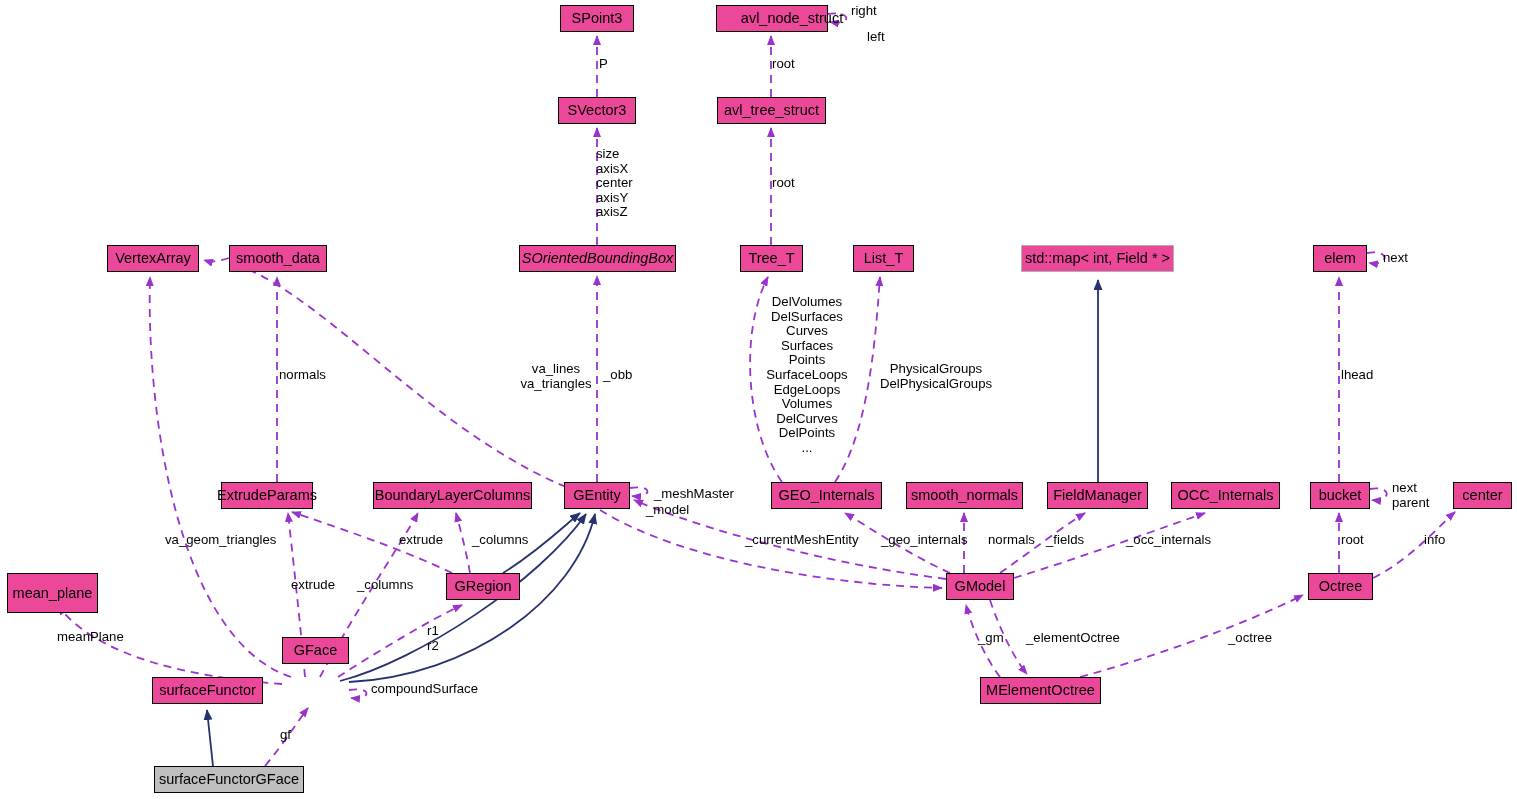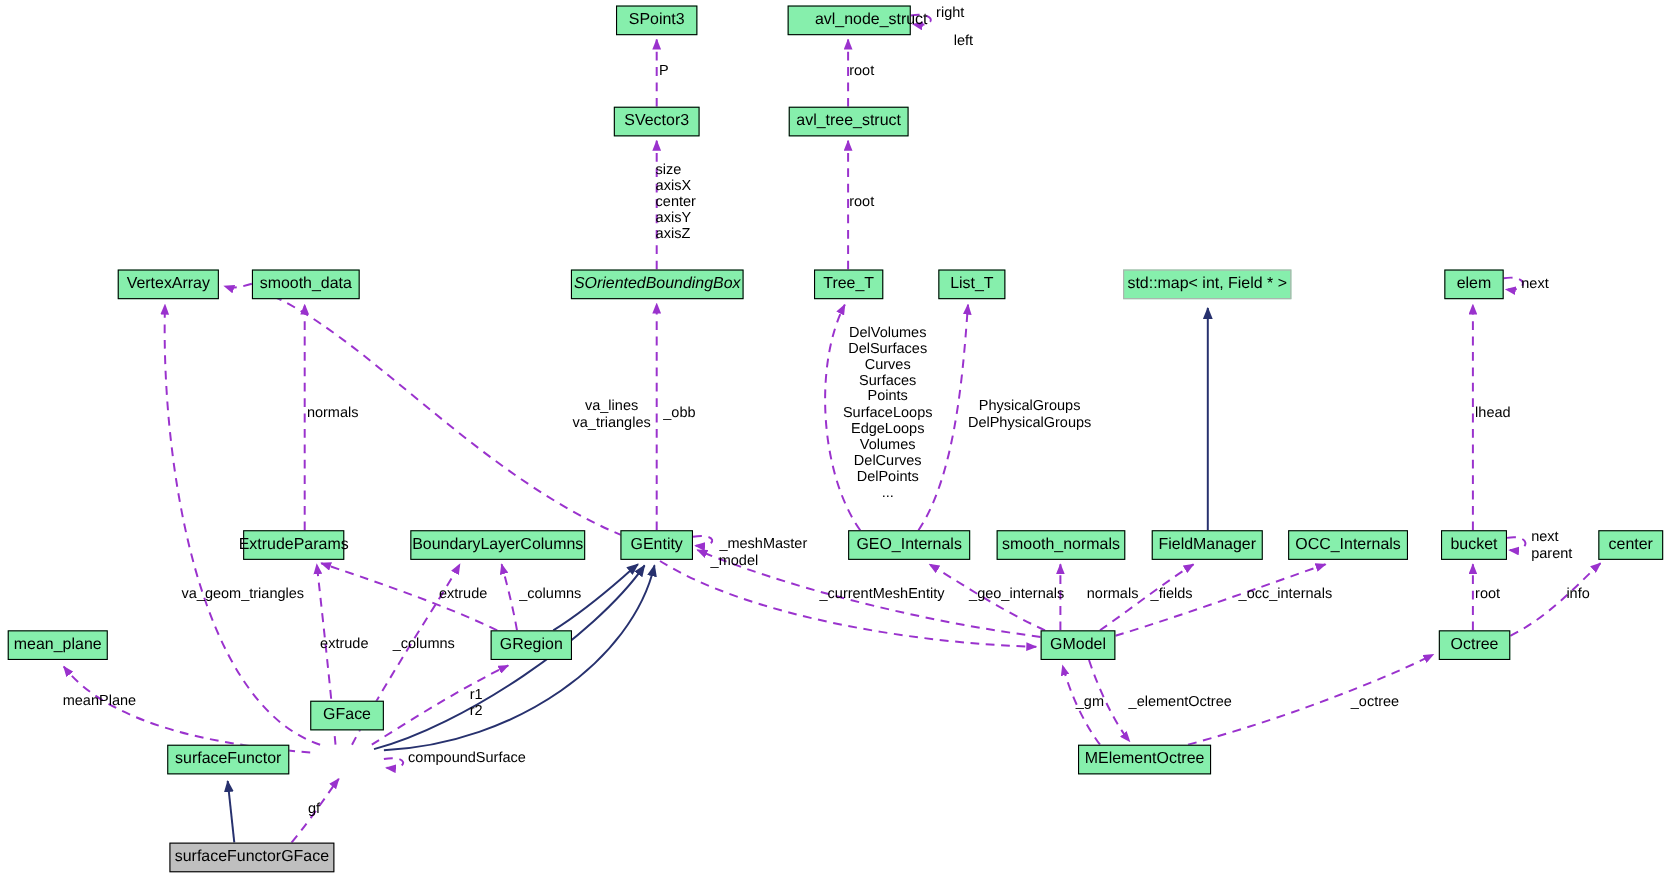--- a/index.html
+++ b/index.html
@@ -22,21 +22,21 @@
     left: 0;
     top: 0;
     width: 1517px;
     height: 799px;
     pointer-events: none;
   }
   .node {
     position: absolute;
     box-sizing: border-box;
     border: 1px solid #000000;
-    background: #86efac;
+    background: #ec4899;
     color: #000000;
     font-size: 14.5px;
     line-height: 1;
     display: flex;
     align-items: center;
     justify-content: center;
     white-space: nowrap;
     z-index: 5;
   }
   .node.highlight {
@@ -213,21 +213,21 @@
       </div>
       <div class="node" style="left: 1171px; top: 482px; width: 109px; height: 27px;">
         <span>OCC_Internals</span>
       </div>
       <div class="node" style="left: 1310px; top: 482px; width: 60px; height: 27px;">
         <span>bucket</span>
       </div>
       <div class="node" style="left: 1453px; top: 482px; width: 59px; height: 27px;">
         <span>center</span>
       </div>
-      <div class="node" style="left: 7px; top: 573px; width: 91px; height: 27px;">
+      <div class="node" style="left: 7px; top: 573px; width: 91px; height: 40px;">
         <span>mean_plane</span>
       </div>
       <div class="node" style="left: 446px; top: 573px; width: 74px; height: 27px;">
         <span>GRegion</span>
       </div>
       <div class="node" style="left: 946px; top: 573px; width: 68px; height: 27px;">
         <span>GModel</span>
       </div>
       <div class="node" style="left: 1308px; top: 573px; width: 65px; height: 27px;">
         <span>Octree</span>

